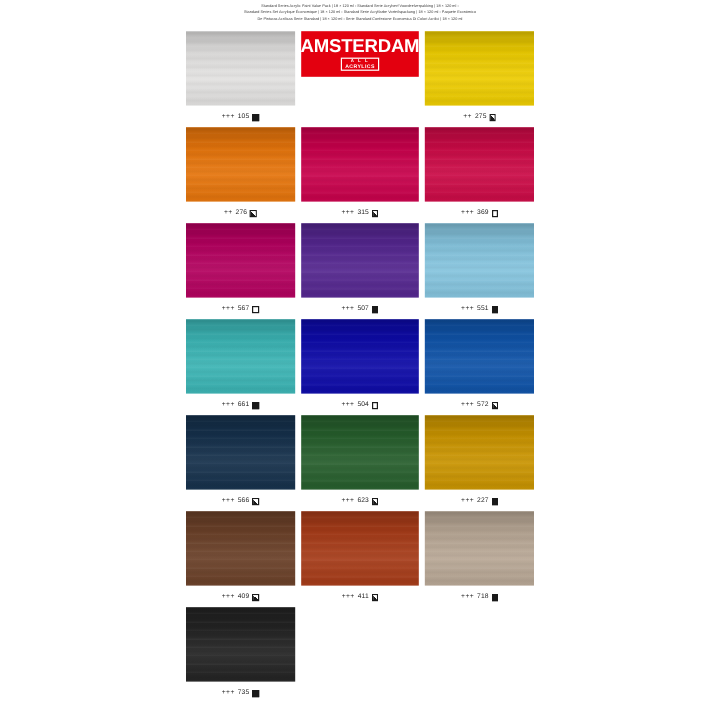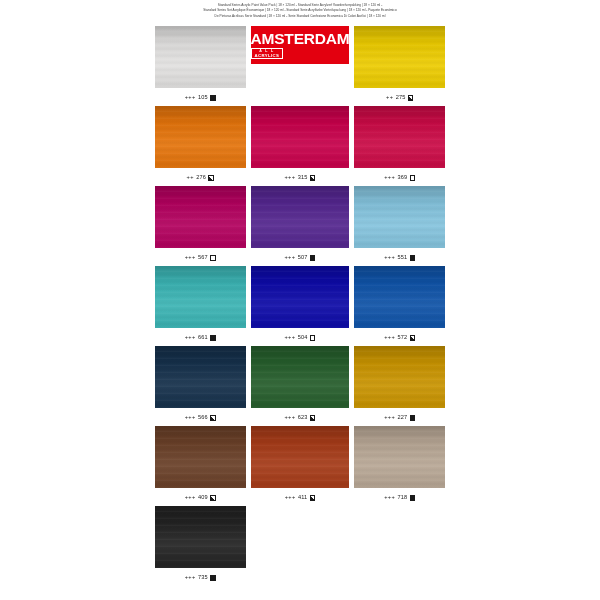--- a/index.html
+++ b/index.html
@@ -147,21 +147,21 @@
     display: flex;
     align-items: flex-start;
     justify-content: center;
   }
   #amsterdam-logo {
     width: 100%;
     height: 38px;
     background: #e3000f;
     display: flex;
     flex-direction: column;
-    align-items: flex-start;
+    align-items: center;
     justify-content: center;
     gap: 1.5px;
   }
   #logo-wordmark {
     color: #ffffff;
     font-family: "Liberation Sans", sans-serif;
     font-weight: 700;
     font-size: 15.5px;
     letter-spacing: -0.2px;
     line-height: 1;

